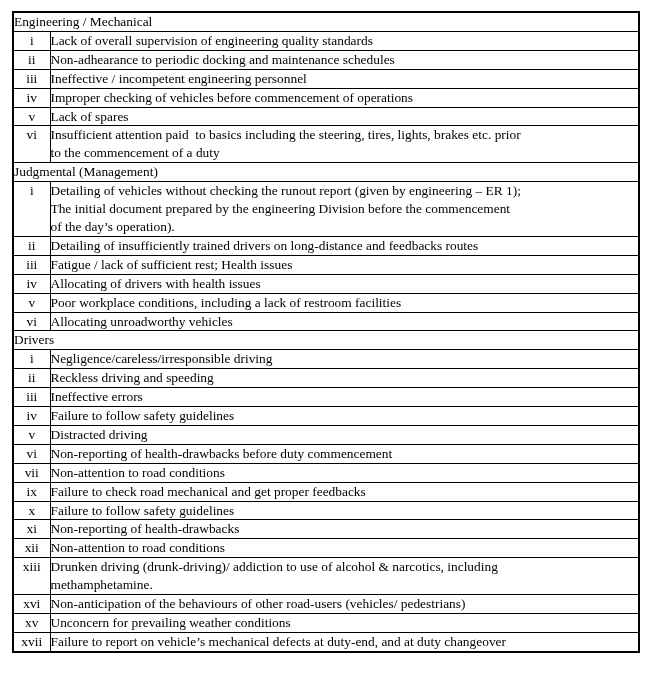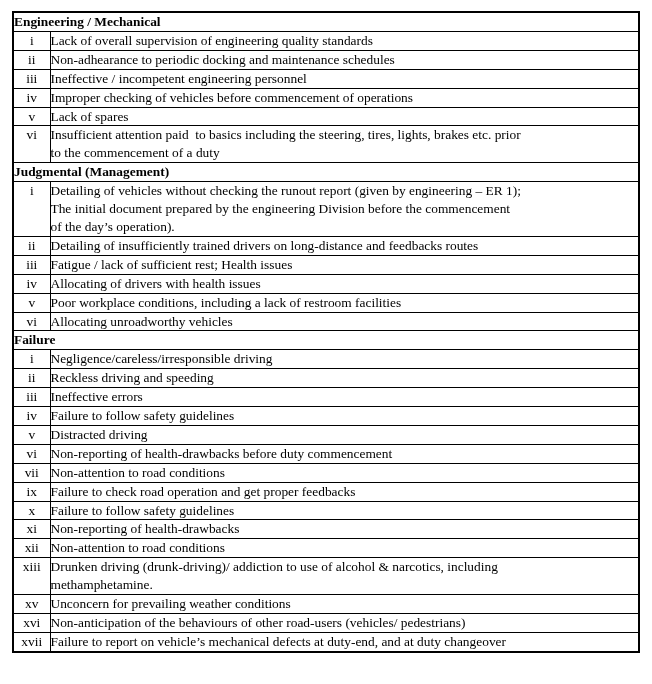--- a/index.html
+++ b/index.html
@@ -27,21 +27,21 @@
     border: 2px solid #000000;
   }
   table.cause-table td {
     border: 1px solid #000000;
     font-size: 13.4px;
     line-height: 17.9px;
     vertical-align: top;
     padding: 0;
   }
   td.section-title {
-    font-weight: bold;
+    font-weight: normal;
     font-size: 13.8px;
     padding: 1px 4px 1px 5px;
   }
   td.num-cell {
     text-align: center;
     padding: 0 1px;
   }
   td.text-cell {
     padding: 0 3px 0 8px;
     white-space: pre-wrap;
@@ -108,21 +108,21 @@
         </tr>
         <tr>
           <td class="num-cell">v</td>
           <td class="text-cell">Poor workplace conditions, including a lack of restroom facilities</td>
         </tr>
         <tr>
           <td class="num-cell">vi</td>
           <td class="text-cell">Allocating unroadworthy vehicles</td>
         </tr>
         <tr>
-          <td colspan="2" class="section-title">Failure</td>
+          <td colspan="2" class="section-title">Drivers</td>
         </tr>
         <tr>
           <td class="num-cell">i</td>
           <td class="text-cell">Negligence/careless/irresponsible driving</td>
         </tr>
         <tr>
           <td class="num-cell">ii</td>
           <td class="text-cell">Reckless driving and speeding</td>
         </tr>
         <tr>
@@ -140,46 +140,46 @@
         <tr>
           <td class="num-cell">vi</td>
           <td class="text-cell">Non-reporting of health-drawbacks before duty commencement</td>
         </tr>
         <tr>
           <td class="num-cell">vii</td>
           <td class="text-cell">Non-attention to road conditions</td>
         </tr>
         <tr>
           <td class="num-cell">ix</td>
-          <td class="text-cell">Failure to check road operation and get proper feedbacks</td>
+          <td class="text-cell">Failure to check road mechanical and get proper feedbacks</td>
         </tr>
         <tr>
           <td class="num-cell">x</td>
           <td class="text-cell">Failure to follow safety guidelines</td>
         </tr>
         <tr>
           <td class="num-cell">xi</td>
           <td class="text-cell">Non-reporting of health-drawbacks</td>
         </tr>
         <tr>
           <td class="num-cell">xii</td>
           <td class="text-cell">Non-attention to road conditions</td>
         </tr>
         <tr>
           <td class="num-cell">xiii</td>
           <td class="text-cell">Drunken driving (drunk-driving)/ addiction to use of alcohol &amp; narcotics, including
 methamphetamine.</td>
         </tr>
         <tr>
+          <td class="num-cell">xvi</td>
+          <td class="text-cell">Non-anticipation of the behaviours of other road-users (vehicles/ pedestrians)</td>
+        </tr>
+        <tr>
           <td class="num-cell">xv</td>
           <td class="text-cell">Unconcern for prevailing weather conditions</td>
-        </tr>
-        <tr>
-          <td class="num-cell">xvi</td>
-          <td class="text-cell">Non-anticipation of the behaviours of other road-users (vehicles/ pedestrians)</td>
         </tr>
         <tr>
           <td class="num-cell">xvii</td>
           <td class="text-cell">Failure to report on vehicle’s mechanical defects at duty-end, and at duty changeover</td>
         </tr>
       </tbody>
   </table>
 </div>
 
 </body></html>

